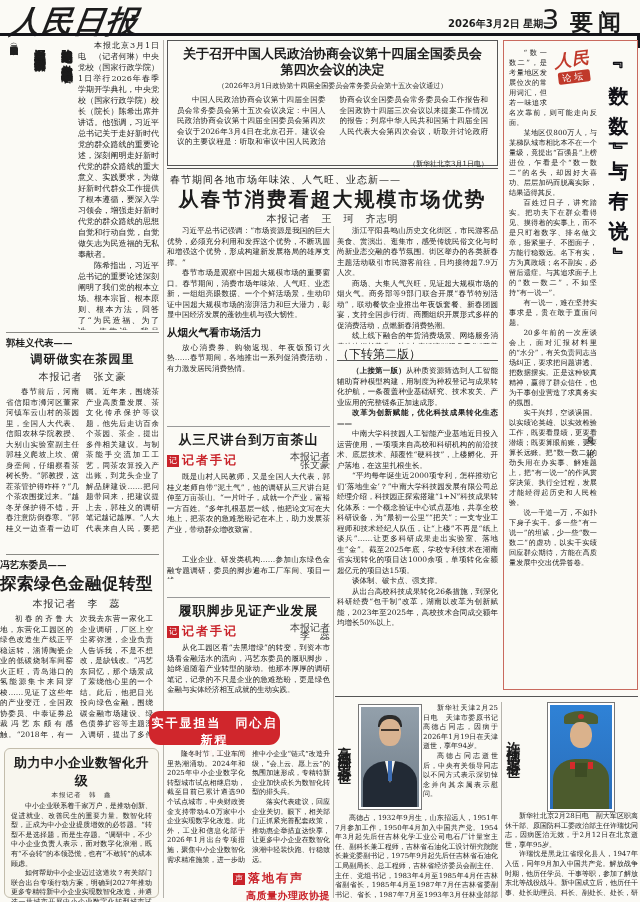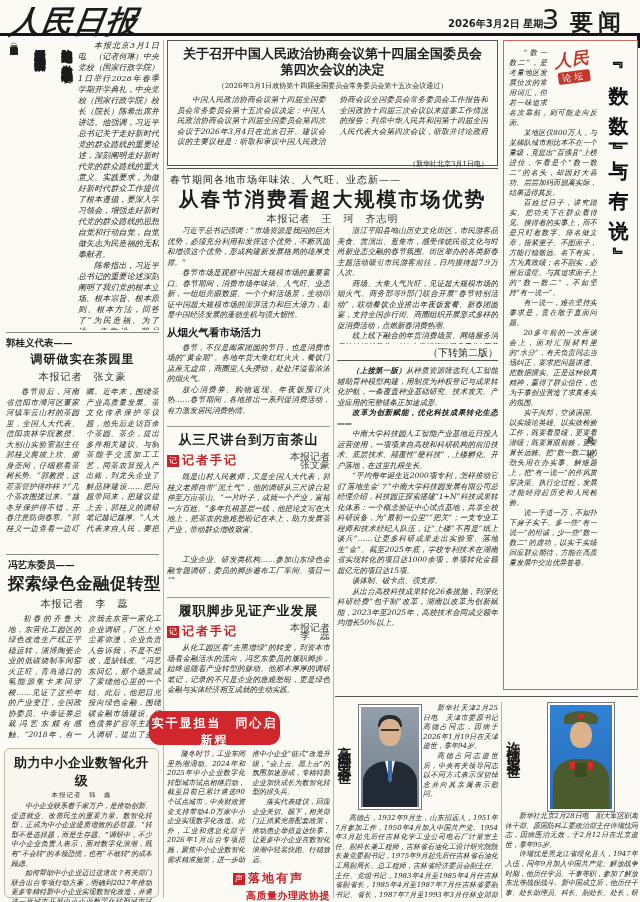--- a/index.html
+++ b/index.html
@@ -2,21 +2,21 @@
 <html><head>
 <meta charset="utf-8">
 <style>
   html,body{margin:0;padding:0;background:#e8e6e0;}
   .page{position:relative;width:640px;height:902px;margin:0 auto;background:#fbfaf5;overflow:hidden;
         font-family:"DejaVu Serif","Liberation Serif",serif;color:#1c1c1c;}
   .blk{position:absolute;}
   .vtext{writing-mode:vertical-rl;text-orientation:upright;}
   .jt{text-align:justify;}
   p{margin:0;}
-  p.ind{text-indent:2em;font-style:italic;}
+  p.ind{text-indent:2em;}
   .b8{font-size:8px;line-height:11px;}
   .b75{font-size:7.5px;line-height:10.5px;}
   .b7{font-size:7px;line-height:9.6px;}
   .hr{position:absolute;border-top:1px solid #8a8a85;height:0;}
   .vr{position:absolute;border-left:1px solid #b5b3ac;width:0;}
   .logo{font-size:31px;font-weight:700;font-style:italic;letter-spacing:1px;transform:skewX(-8deg);}
   .dateline{font-size:10px;font-weight:700;font-family:"DejaVu Sans","Liberation Sans",sans-serif;}
   .pagenum{font-size:27px;font-family:"DejaVu Sans","Liberation Sans",sans-serif;}
   .secname{font-size:23px;font-weight:700;letter-spacing:5px;}
   .mastrule{left:0;top:33px;width:637px;border-top:3px solid #15151a;}
@@ -37,21 +37,21 @@
   .banner .l2{font-size:7.5px;color:#ffe9e9;letter-spacing:1px;}
   .forumbox{border:1px solid #c96a5e;}
   .forumtitle{font-size:20px;font-weight:700;letter-spacing:15px;color:#101016;}
   .stamp{float:right;width:46px;height:50px;margin:2px 0 4px 4px;text-align:center;transform:rotate(-7deg);}
   .stamp .s1{color:#c0392b;font-size:17px;font-weight:700;font-style:italic;line-height:19px;letter-spacing:1px;}
   .stamp .s2{display:inline-block;background:#c0392b;color:#fff;font-size:9px;line-height:12px;padding:0 4px;
              letter-spacing:3px;border-radius:2px;margin-top:2px;}
   .obit-vt{font-size:13.5px;font-weight:700;letter-spacing:4px;}
   .pframe{border:1px solid #777;background:#fff;padding:2px;}
   .photo{position:relative;overflow:hidden;}
-  .turn{text-align:right;font-size:10px;color:#222;}
+  .turn{font-size:12px;color:#222;}
   .boxed{border:1px solid #c3bdac;border-radius:6px;background:#f8f6ee;}
   .bold{font-weight:700;}
 </style>
 </head>
 <body>
 
 <div class="page">
 
   <div class="blk logo" style="left:10px;top:1px;">人民日报</div>
   <div class="blk dateline" style="left:448px;top:17px;">2026年3月2日 星期一</div>
@@ -76,21 +76,21 @@
     <div class="kicker-sm">郭桂义代表——</div>
     <div class="h-center" style="font-size:12px;letter-spacing:1px;margin-top:1px;">调研做实在茶园里</div>
     <div class="byline" style="margin:2px 0 3px 0;">本报记者　张文豪</div>
     <div class="jt" style="column-count:2;column-gap:7px;height:156px;overflow:hidden;">
       <p class="b75 ind">春节前后，河南省信阳市浉河区董家河镇车云山村的茶园里，全国人大代表、信阳农林学院教授、大别山实验室副主任郭桂义爬坡上坎、俯身垄间，仔细察看茶树长势。“郭教授，这茬茶管护得咋样？”几个茶农围拢过来。“越冬芽保护得不错，开春注意防倒春寒。”郭桂义一边查看一边叮嘱。近年来，围绕茶产业高质量发展、茶文化传承保护等议题，他先后走访百余个茶园、茶企，提出多件相关建议。与制茶能手交流加工工艺，同茶农算投入产出账，到龙头企业了解品牌建设……把问题带回来，把建议提上去，郭桂义的调研笔记越记越厚。“人大代表来自人民，要把功课做在田间地头。”郭桂义说，2026年全国两会，他准备提交关于加强茶产业科技创新的建议。</p>
     </div>
   </div>
 
   <div class="hr" style="left:6px;top:554px;width:153px;"></div>
 
-  <div class="blk" style="left:8px;top:559px;width:153px;height:186px;">
+  <div class="blk" style="left:0;top:559px;width:153px;height:186px;">
     <div class="kicker-sm">冯艺东委员——</div>
     <div class="h-center" style="font-size:16.5px;letter-spacing:0.5px;margin-top:1px;">探索绿色金融促转型</div>
     <div class="byline" style="margin:2px 0 3px 0;">本报记者　李　蕊</div>
     <div class="jt" style="column-count:2;column-gap:7px;height:128px;overflow:hidden;">
       <p class="b75 ind">初春的齐鲁大地，东营化工园区的绿色改造生产线正平稳运转，淄博陶瓷企业的低碳烧制车间窑火正旺，青岛港口的氢能源集卡来回穿梭……见证了这些年的产业变迁，全国政协委员、中泰证券总裁冯艺东颇有感触。“2018年，有一次我去东营一家化工企业调研，厂区上空尘雾弥漫，企业负责人告诉我，不是不想改，是缺钱改。”冯艺东回忆，那个场景成了萦绕他心里的一个结。此后，他把目光投向绿色金融，围绕碳金融市场建设、绿色债券扩容等主题深入调研，提出了多件提案。今年全国两会，他准备围绕绿色金融支持传统产业转型升级继续建言。</p>
     </div>
   </div>
 
   <div class="blk boxed" style="left:4px;top:748px;width:155px;height:150px;padding:5px 6px;box-sizing:border-box;">
     <div class="h-center" style="font-size:13px;letter-spacing:0.5px;">助力中小企业数智化升级</div>
@@ -116,21 +116,20 @@
 
   <div class="blk" style="left:170px;top:173px;font-size:10px;letter-spacing:1px;">春节期间各地市场年味浓、人气旺、业态新——</div>
   <div class="blk h-center" style="left:167px;top:186px;width:331px;font-size:20px;letter-spacing:2px;">从春节消费看超大规模市场优势</div>
   <div class="blk byline" style="left:167px;top:212px;width:331px;">本报记者　王　珂　齐志明</div>
 
   <div class="blk" style="left:167px;top:226px;width:163px;height:478px;overflow:hidden;">
     <div class="jt" style="height:200px;overflow:hidden;">
       <p class="b75 ind">习近平总书记强调：“市场资源是我国的巨大优势，必须充分利用和发挥这个优势，不断巩固和增强这个优势，形成构建新发展格局的雄厚支撑。”</p>
       <p class="b75 ind">春节市场是观察中国超大规模市场的重要窗口。春节期间，消费市场年味浓、人气旺、业态新，一组组亮眼数据、一个个鲜活场景，生动印证中国超大规模市场的澎湃活力和巨大潜力，彰显中国经济发展的蓬勃生机与强大韧性。</p>
       <div class="subhead">从烟火气看市场活力</div>
-      <p class="b75 ind">春节，不仅是阖家团圆的节日，也是消费市场的“黄金期”。各地年货大集红红火火，餐饮门店座无虚席，商圈里人头攒动，处处洋溢着浓浓的烟火气。</p>
       <p class="b75 ind">放心消费券、购物返现、年夜饭预订火热……春节期间，各地推出一系列促消费活动，有力激发居民消费热情。</p>
     </div>
     <div class="notesec" style="height:124px;overflow:hidden;">
       <div class="notetitle">从三尺讲台到万亩茶山</div>
       <div class="labelrow">
         <span class="redsq">记</span>
         <span class="redlabel">记者手记</span>
         <span class="notebyline">
           <span>本报记者</span><br>
           <span>张文豪</span>

